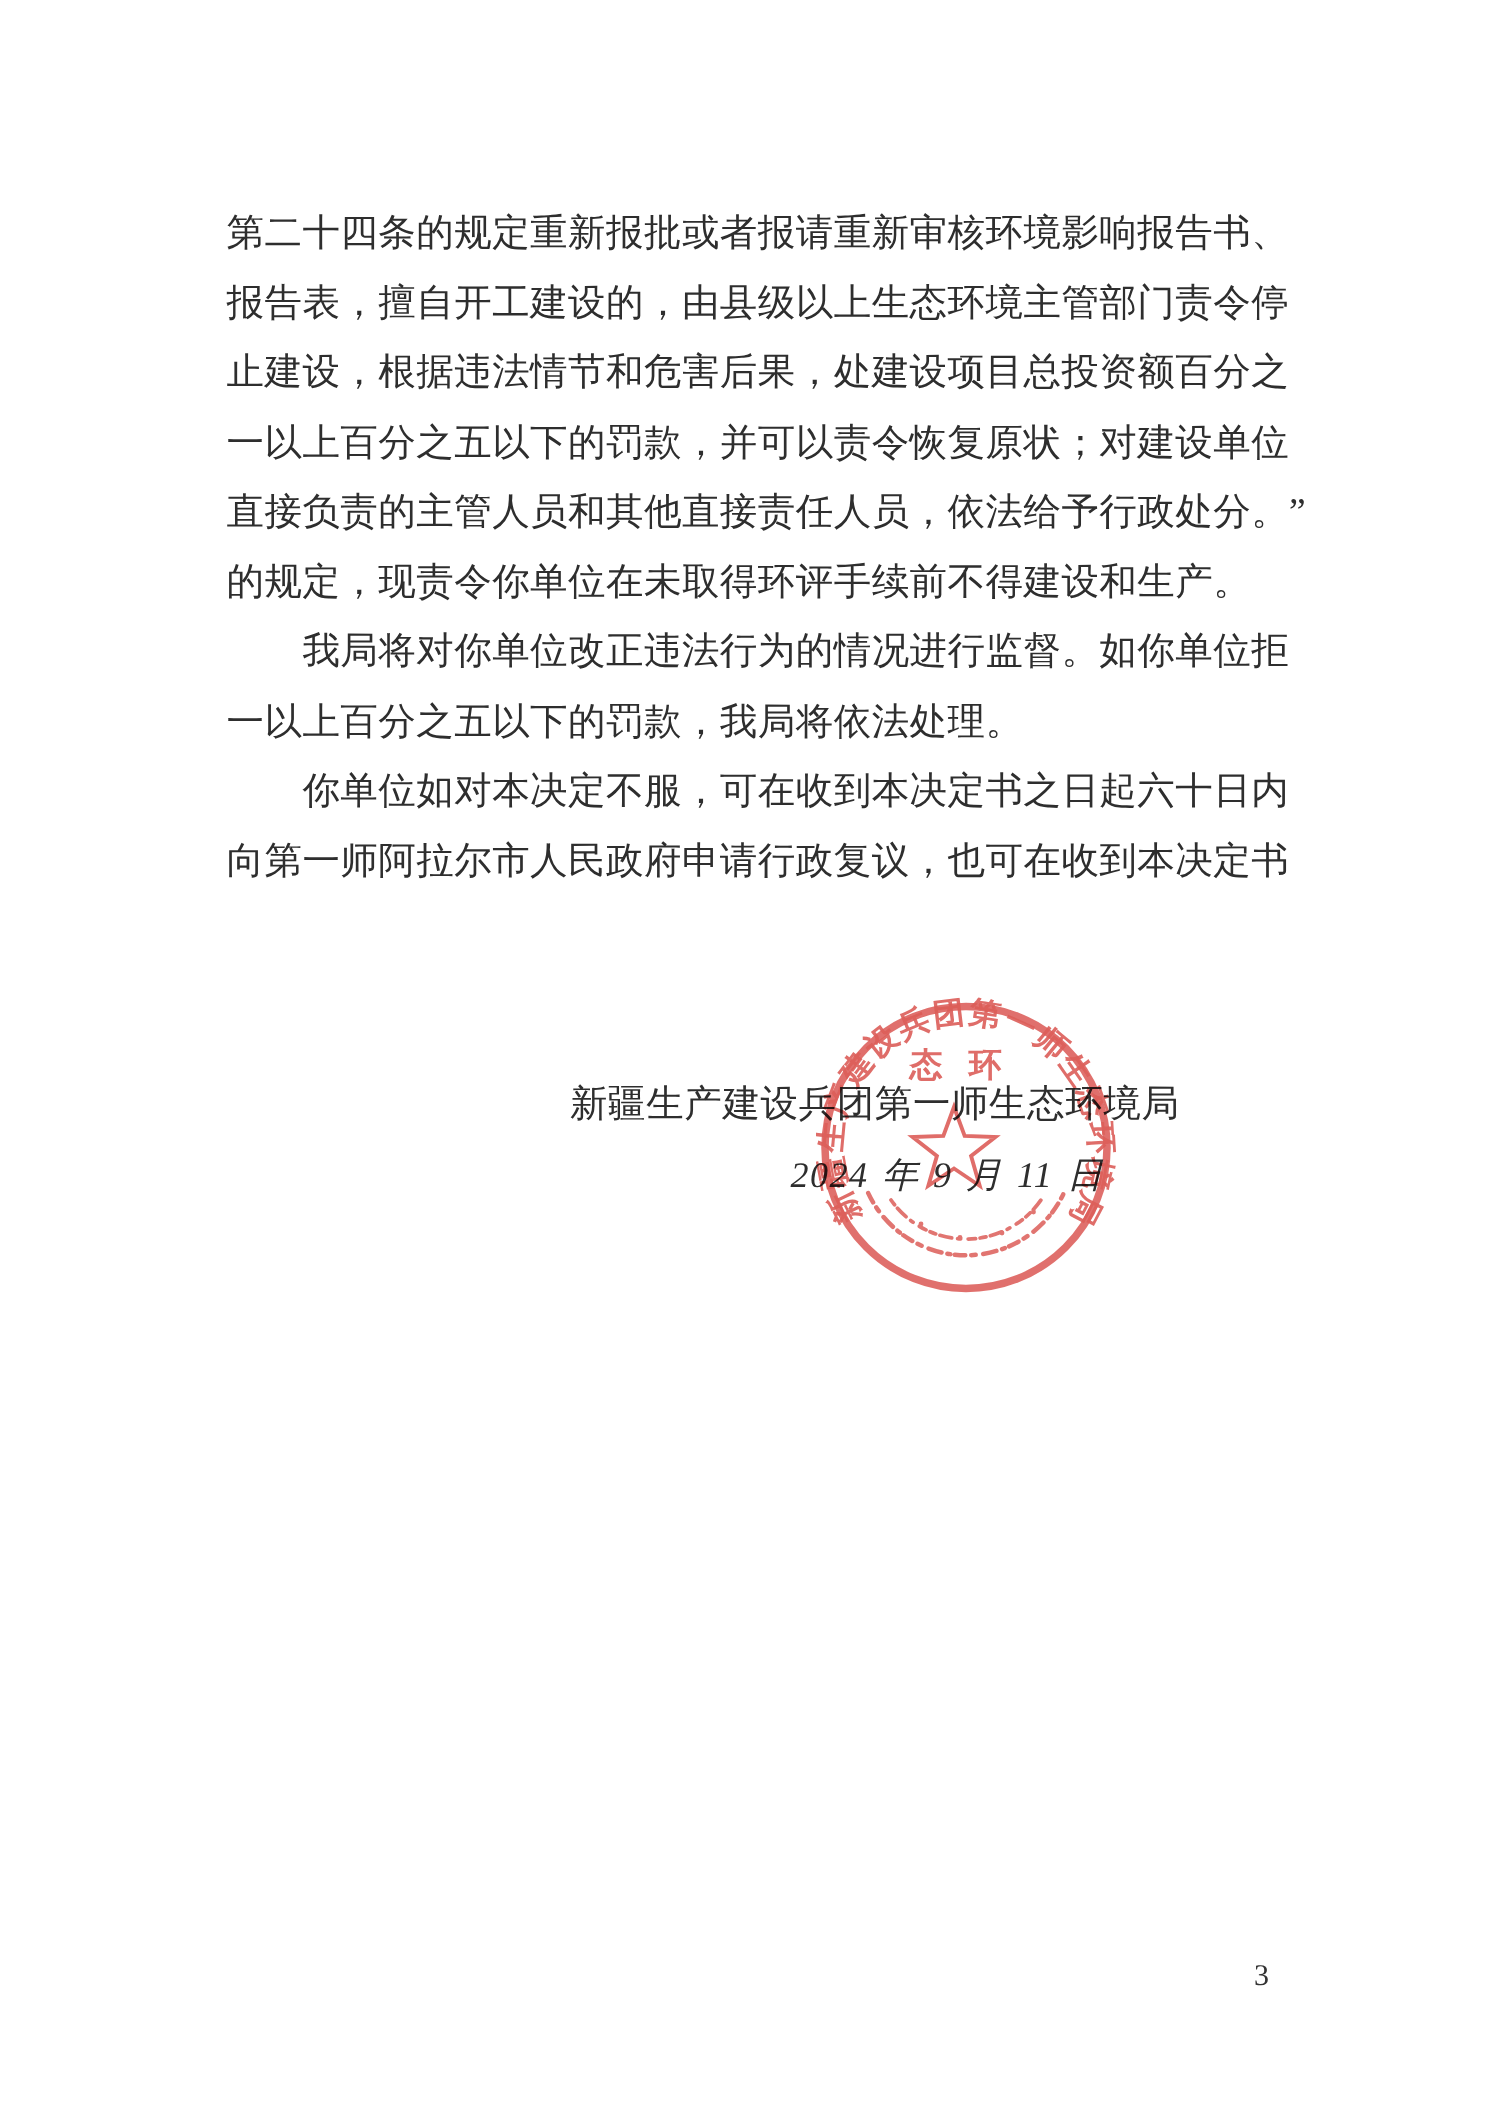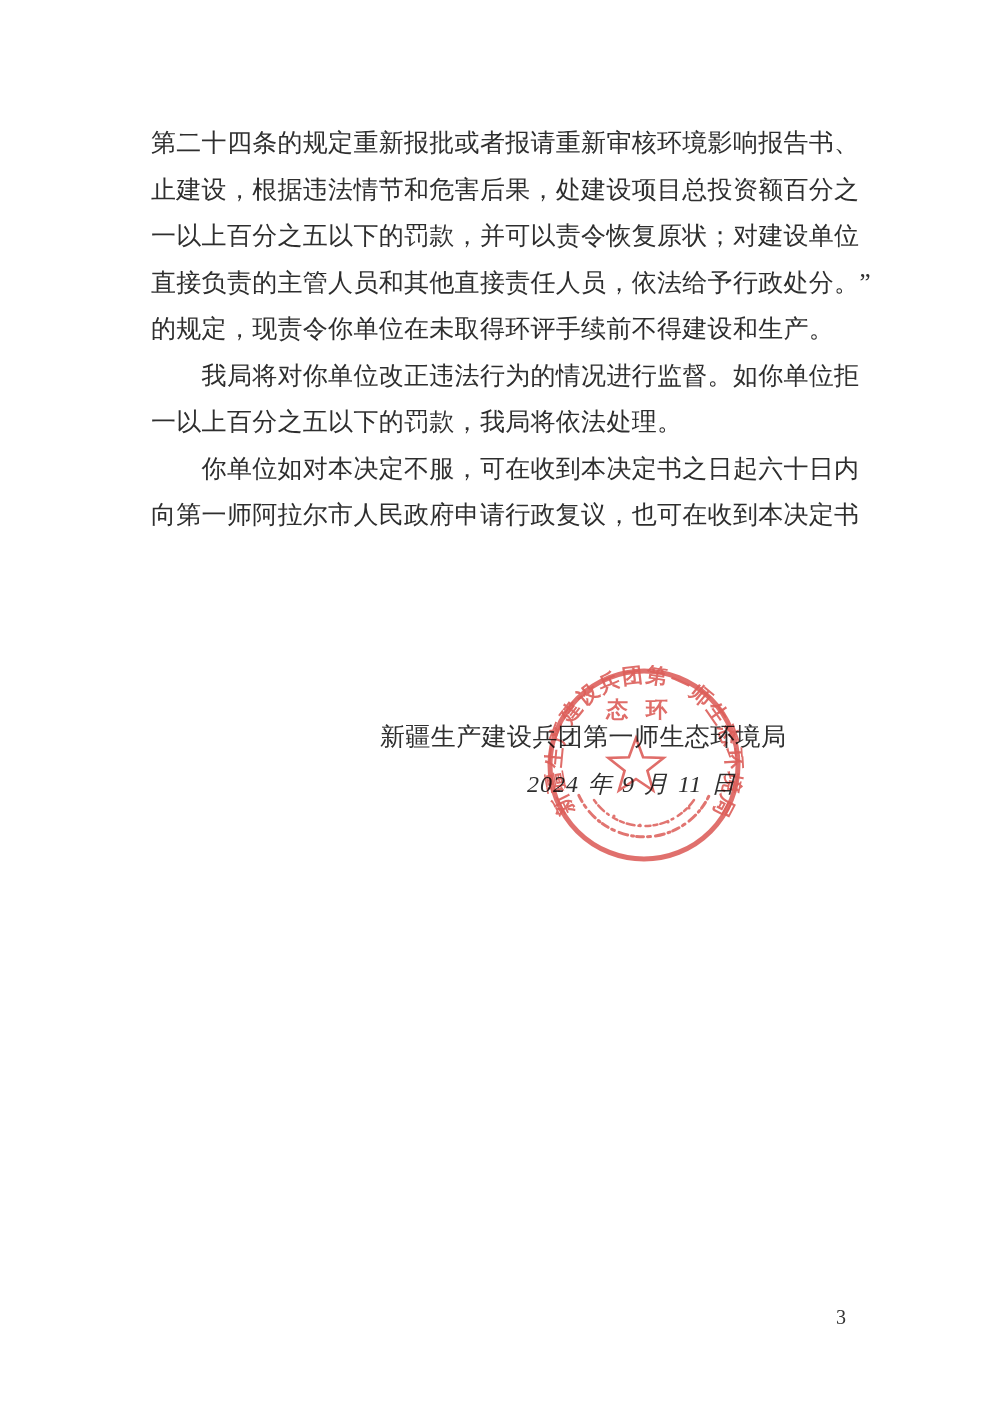--- a/index.html
+++ b/index.html
@@ -11,21 +11,21 @@
   .page{
     position:relative;
     width:1000px;height:1414px;
     margin:0 auto;
     background:var(--paper);
     font-family:"Liberation Serif","DejaVu Serif",serif;
     overflow:hidden;
   }
   .body-text{
     position:absolute;
-    left:151px;top:120px;width:712px;
+    left:151px;top:133px;width:712px;
   }
   .body-line{
     font-size:25px;
     line-height:46.5px;
     letter-spacing:0.3px;
     color:var(--ink);
     white-space:nowrap;
   }
   .sig-agency{
     position:absolute;
@@ -67,20 +67,21 @@
 </style>
 </head>
 <body>
 
 <div class="page">
 
   <div class="body-text">
 
       <div class="body-line">第二十四条的规定重新报批或者报请重新审核环境影响报告书、</div>
 
+      <div class="body-line">报告表，擅自开工建设的，由县级以上生态环境主管部门责令停</div>
 
       <div class="body-line">止建设，根据违法情节和危害后果，处建设项目总投资额百分之</div>
 
       <div class="body-line">一以上百分之五以下的罚款，并可以责令恢复原状；对建设单位</div>
 
       <div class="body-line">直接负责的主管人员和其他直接责任人员，依法给予行政处分。”</div>
 
       <div class="body-line">的规定，现责令你单位在未取得环评手续前不得建设和生产。</div>
 
       <div class="body-line">　　我局将对你单位改正违法行为的情况进行监督。如你单位拒</div>

